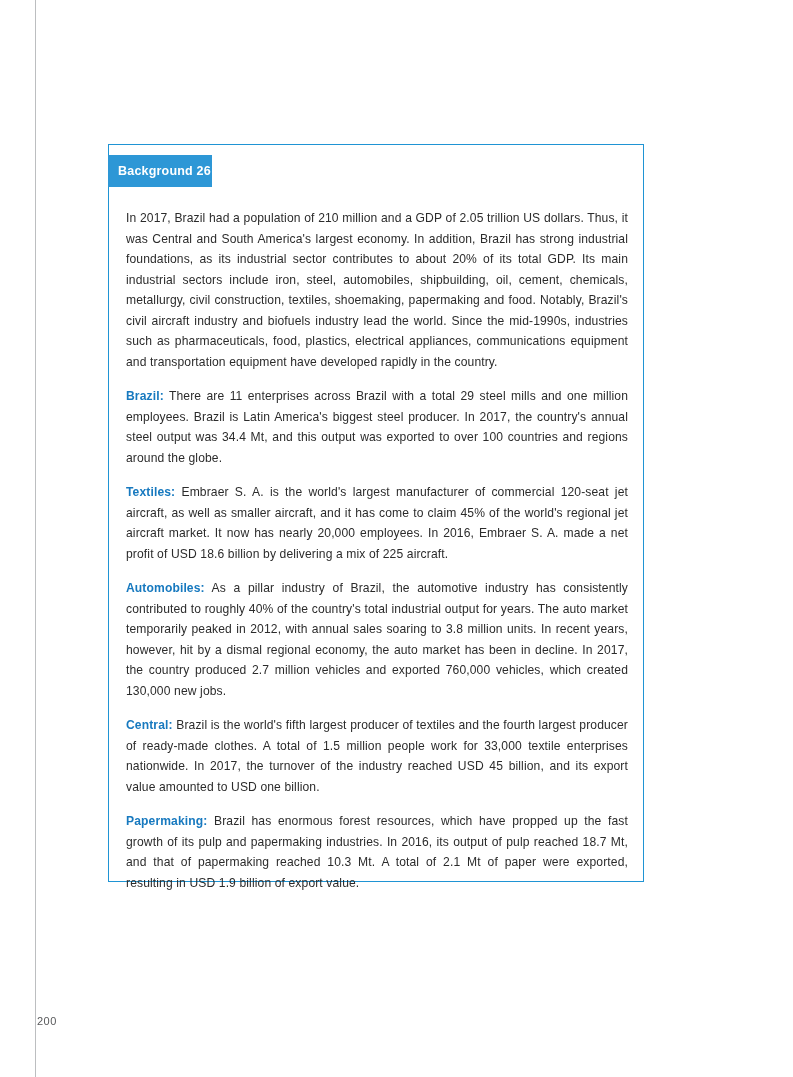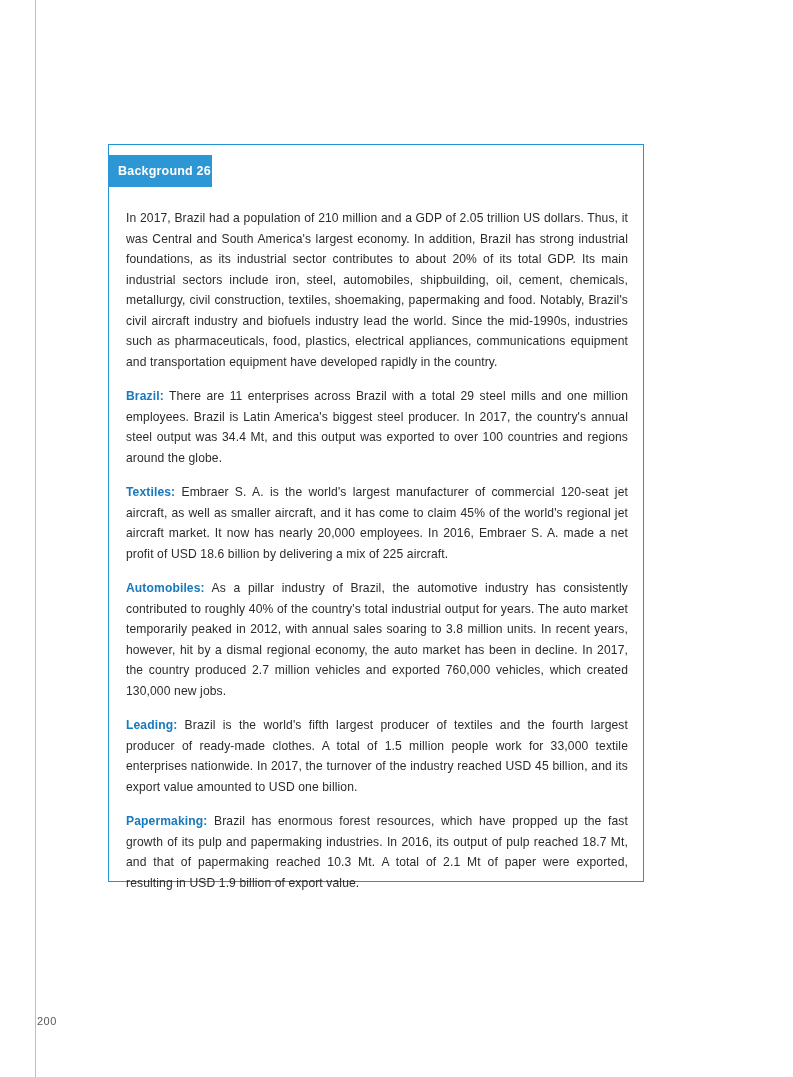--- a/index.html
+++ b/index.html
@@ -124,21 +124,21 @@
 
     <p class="para">
       <span class="lead">Textiles:</span><span> Embraer S. A. is the world's largest manufacturer of commercial 120-seat jet aircraft, as well as smaller aircraft, and it has come to claim 45% of the world's regional jet aircraft market. It now has nearly 20,000 employees. In 2016, Embraer S. A. made a net profit of USD 18.6 billion by delivering a mix of 225 aircraft.</span>
     </p>
 
     <p class="para">
       <span class="lead">Automobiles:</span><span> As a pillar industry of Brazil, the automotive industry has consistently contributed to roughly 40% of the country's total industrial output for years. The auto market temporarily peaked in 2012, with annual sales soaring to 3.8 million units. In recent years, however, hit by a dismal regional economy, the auto market has been in decline. In 2017, the country produced 2.7 million vehicles and exported 760,000 vehicles, which created 130,000 new jobs.</span>
     </p>
 
     <p class="para">
-      <span class="lead">Leading:</span><span> Brazil is the world's fifth largest producer of textiles and the fourth largest producer of ready-made clothes. A total of 1.5 million people work for 33,000 textile enterprises nationwide. In 2017, the turnover of the industry reached USD 45 billion, and its export value amounted to USD one billion.</span>
+      <span class="lead">Central:</span><span> Brazil is the world's fifth largest producer of textiles and the fourth largest producer of ready-made clothes. A total of 1.5 million people work for 33,000 textile enterprises nationwide. In 2017, the turnover of the industry reached USD 45 billion, and its export value amounted to USD one billion.</span>
     </p>
 
     <p class="para">
       <span class="lead">Papermaking:</span><span> Brazil has enormous forest resources, which have propped up the fast growth of its pulp and papermaking industries. In 2016, its output of pulp reached 18.7 Mt, and that of papermaking reached 10.3 Mt. A total of 2.1 Mt of paper were exported, resulting in USD 1.9 billion of export value.</span>
     </p>
 
   </div>
 
   <div class="folio">200</div>
 

